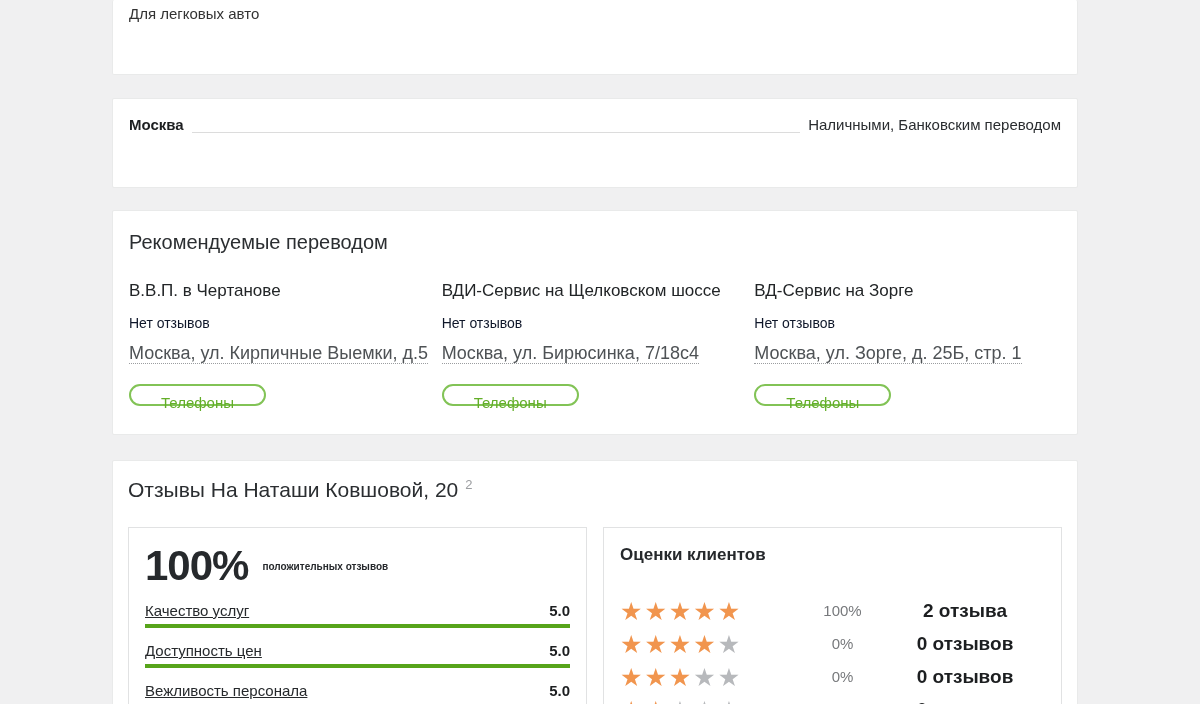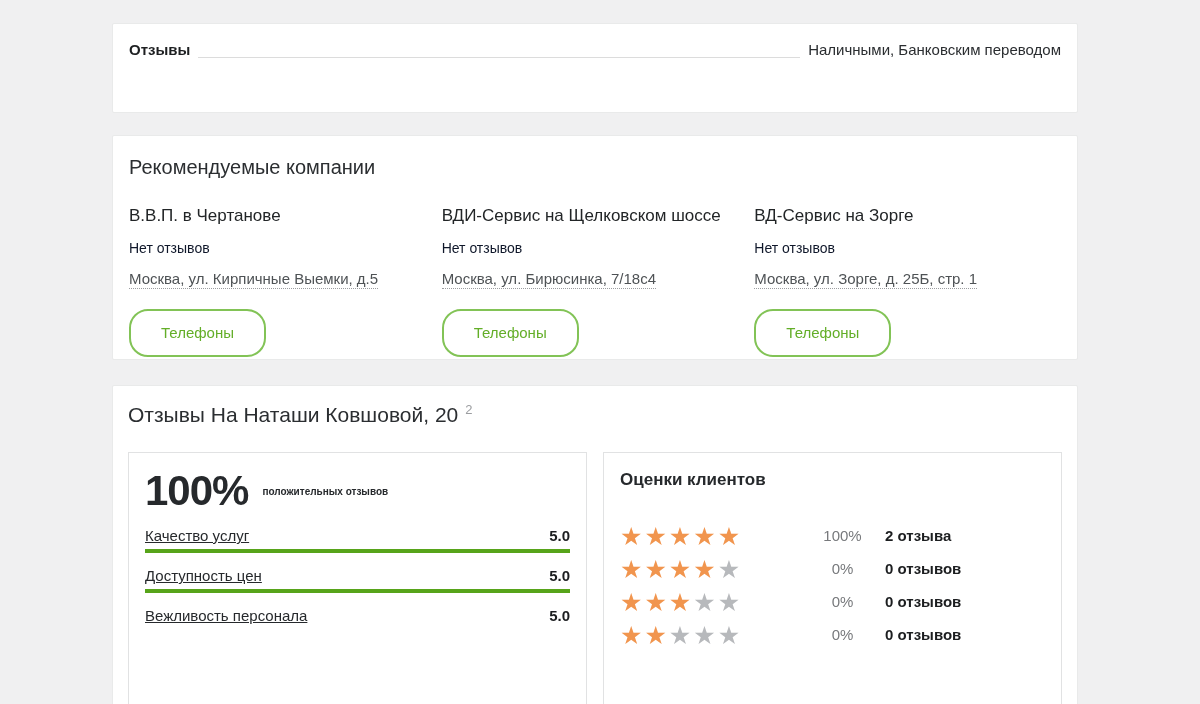--- a/index.html
+++ b/index.html
@@ -79,37 +79,37 @@
   }
   .company-reviews{
     margin-top:12px;
     font-size:14px;
     color:#0f172a;
     line-height:18px;
   }
   .company-address{
     display:inline-block;
     margin-top:12px;
-    font-size:15px;
+    font-size:18px;
     color:#4e5255;
     line-height:19px;
     border-bottom:1px dotted #9b9da0;
     text-decoration:none;
     cursor:pointer;
   }
   .phones-btn{
     display:inline-block;
     margin-top:20px;
     background:#fff;
     border:2px solid var(--btn-border);
     border-radius:19px;
     color:var(--btn-green);
     font-size:15px;
     line-height:34px;
-    height:48px;
+    height:22px;
     padding:0 30px;
     cursor:pointer;
     font-family:"Liberation Sans", sans-serif;
   }
   
   .card-reviews{
     margin-top:25px;
     height:400px;
     padding:10px 15px 16px;
   }
@@ -195,42 +195,45 @@
   .star-f{color:var(--star-filled);}
   .star-e{color:var(--star-empty);}
   .rating-percent{
     flex:1;
     text-align:center;
     font-size:15px;
     color:#77797c;
   }
   .rating-count{
     width:160px;
-    text-align:left;
-    font-size:15px;
+    text-align:center;
+    font-size:19px;
     font-weight:bold;
     color:#1c1e20;
   }
 </style>
 </head>
 <body>
 
 <div class="container">
 
+  <div class="card card-top">
+    <div>Для легковых авто</div>
+  </div>
 
   <div class="card card-details">
     <div class="detail-row">
-      <div class="detail-label">Отзывы</div>
+      <div class="detail-label">Москва</div>
       <div class="detail-filler"></div>
       <div class="detail-value">Наличными, Банковским переводом</div>
     </div>
   </div>
 
   <div class="card card-recommended">
-    <h2 class="section-title">Рекомендуемые компании</h2>
+    <h2 class="section-title">Рекомендуемые переводом</h2>
     <div class="companies">
 
       <div class="company">
         <div class="company-name">В.В.П. в Чертанове</div>
         <div class="company-reviews">Нет отзывов</div>
         <a class="company-address">Москва, ул. Кирпичные Выемки, д.5</a>
         <div><button class="phones-btn">Телефоны</button></div>
       </div>
 
       <div class="company">

